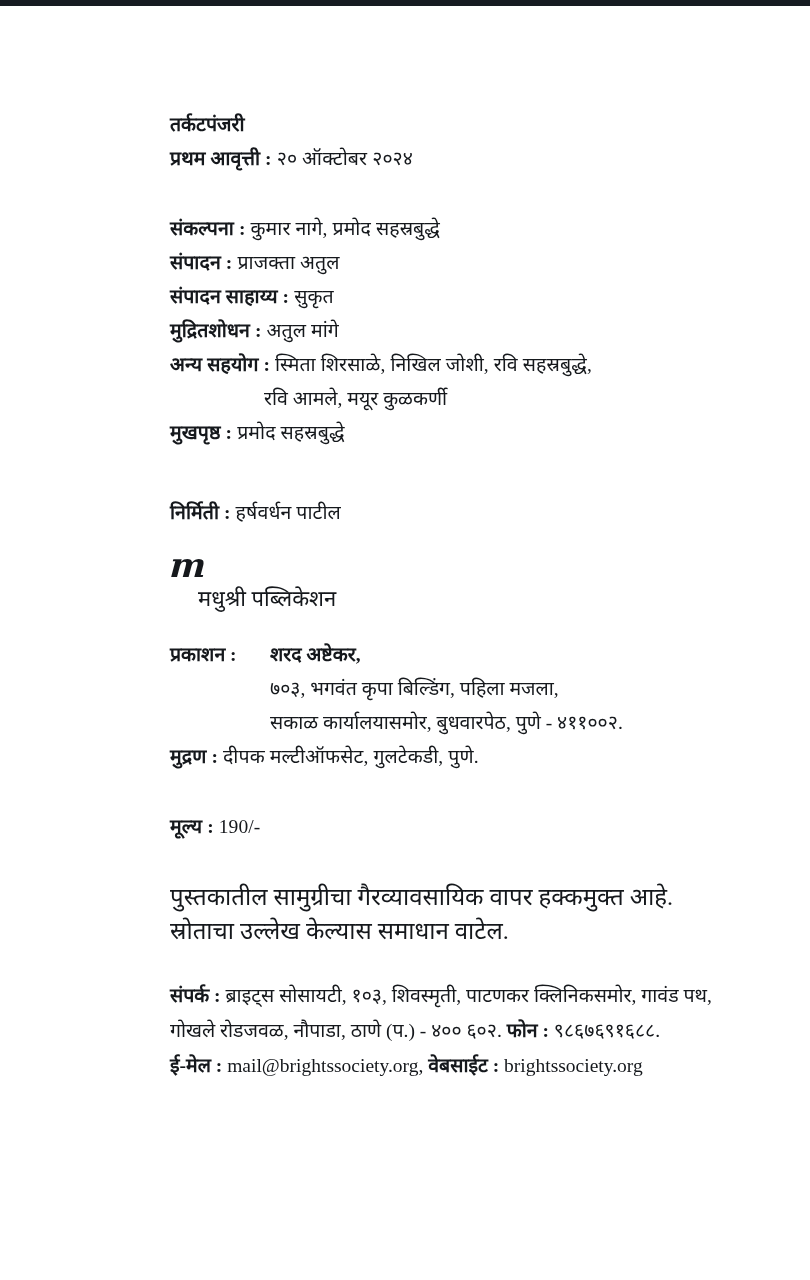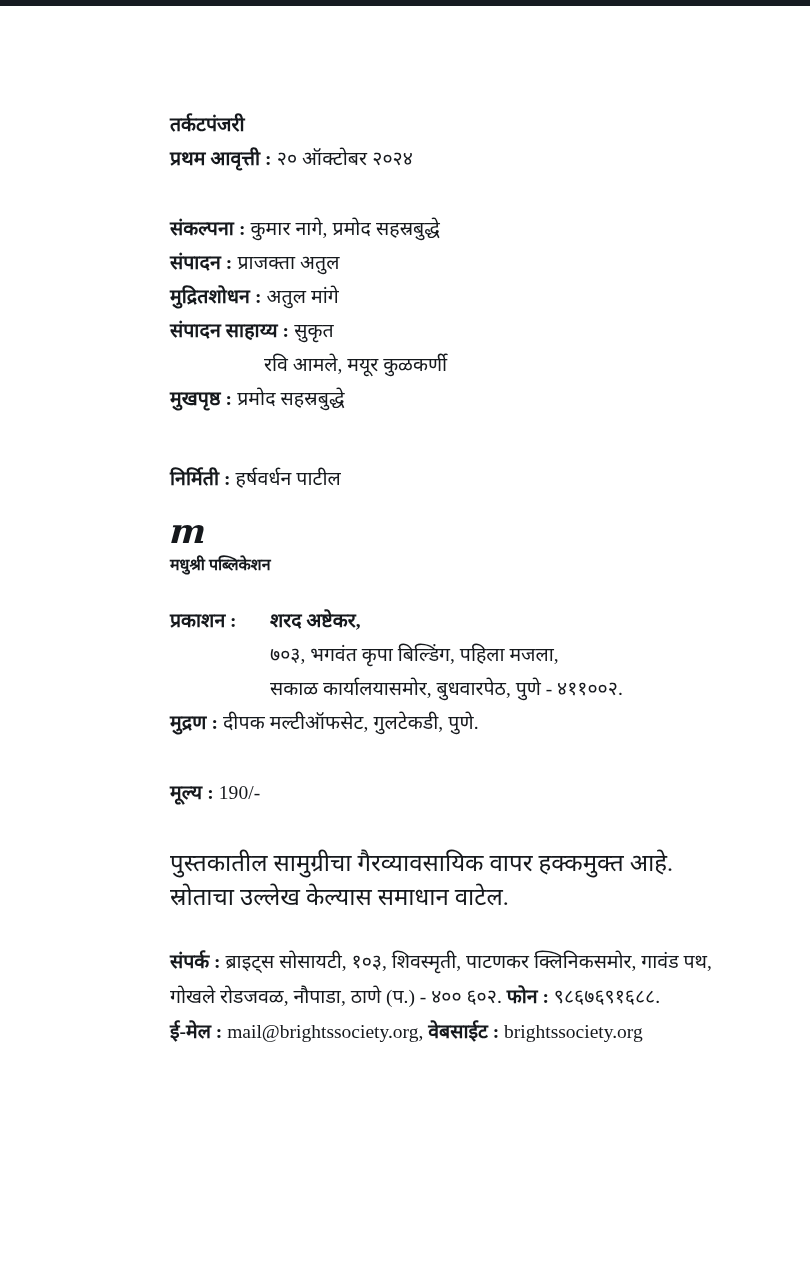--- a/index.html
+++ b/index.html
@@ -80,23 +80,24 @@
     font-family: "DejaVu Serif", "Liberation Serif", serif;
     font-style: italic;
     font-weight: bold;
     font-size: 34px;
     line-height: 38px;
     letter-spacing: -1px;
     transform: skewX(-4deg);
     display: inline-block;
   }
   .logo-name {
-    font-size: 16px;
+    font-size: 22px;
     line-height: 30px;
-    font-weight: bold;
+    font-weight: normal;
+    margin-left: 28px;
   }
 
   
   .pub-row {
     display: flex;
     font-size: 19.5px;
     line-height: 34px;
     white-space: nowrap;
     margin-top: 8px;
   }
@@ -151,24 +152,27 @@
 
     <div class="gap-lg"></div>
 
     <div class="line">
       <span class="lbl">संकल्पना</span><span class="lbl"> : </span><span class="val">कुमार नागे, प्रमोद सहस्रबुद्धे</span>
     </div>
     <div class="line">
       <span class="lbl">संपादन</span><span class="lbl"> : </span><span class="val">प्राजक्ता अतुल</span>
     </div>
     <div class="line">
+      <span class="lbl">संपादन साहाय्य</span><span class="lbl"> : </span><span class="val">सुकृत</span>
+    </div>
+    <div class="line">
       <span class="lbl">मुद्रितशोधन</span><span class="lbl"> : </span><span class="val">अतुल मांगे</span>
     </div>
     <div class="line">
-      <span class="lbl">संपादन साहाय्य</span><span class="lbl"> : </span><span class="val">सुकृत</span>
+      <span class="lbl">अन्य सहयोग</span><span class="lbl"> :  </span><span class="val">स्मिता शिरसाळे, निखिल जोशी, रवि सहस्रबुद्धे,</span>
     </div>
     <div class="cont">रवि आमले, मयूर कुळकर्णी</div>
     <div class="line">
       <span class="lbl">मुखपृष्ठ</span><span class="lbl"> : </span><span class="val">प्रमोद सहस्रबुद्धे</span>
     </div>
 
     <div class="gap-xl"></div>
 
     <div class="line">
       <span class="lbl">निर्मिती</span><span class="lbl"> : </span><span class="val">हर्षवर्धन पाटील</span>

